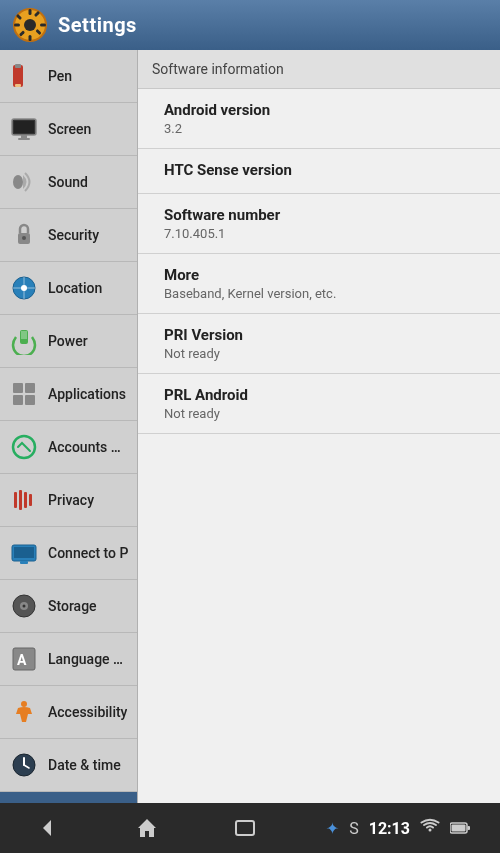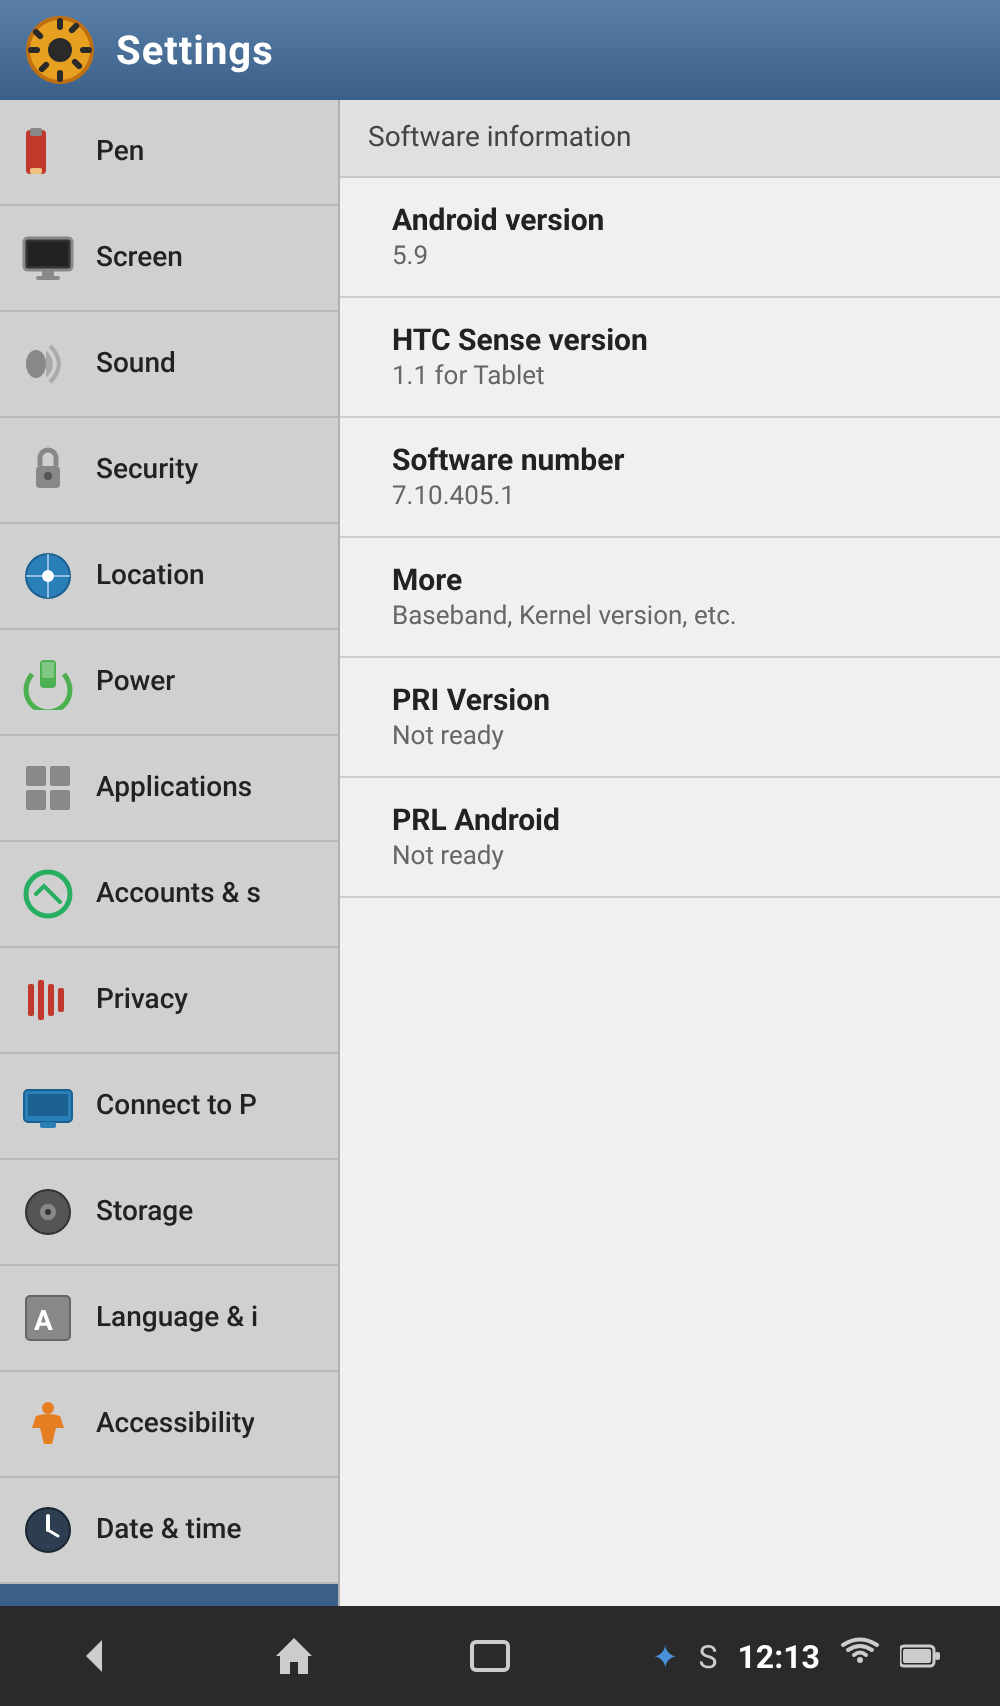--- a/index.html
+++ b/index.html
@@ -35,21 +35,21 @@
 
     
     #main-content {
       display: flex;
       flex: 1;
       overflow: hidden;
     }
 
     
     #sidebar {
-      width: 170px;
+      width: 138px;
       background: #d0d0d0;
       border-right: 1px solid #b0b0b0;
       overflow-y: auto;
       flex-shrink: 0;
     }
 
     .sidebar-item {
       display: flex;
       align-items: center;
       padding: 10px 8px;
@@ -332,25 +332,24 @@
       </div>
     </div>
 
   <div id="detail-panel">
     <div id="detail-header">
       <span id="detail-header-subtitle">Software information</span>
     </div>
     <div id="detail-items">
     <div class="detail-item">
           <div class="detail-item-title">Android version</div>
-          <div class="detail-item-subtitle">5.9</div>
+          <div class="detail-item-subtitle">3.2</div>
         </div>
         <div class="detail-item">
           <div class="detail-item-title">HTC Sense version</div>
-          <div class="detail-item-subtitle">1.1 for Tablet</div>
         </div>
         <div class="detail-item">
           <div class="detail-item-title">Software number</div>
           <div class="detail-item-subtitle">7.10.405.1</div>
         </div>
         <div class="detail-item">
           <div class="detail-item-title">More</div>
           <div class="detail-item-subtitle">Baseband, Kernel version, etc.</div>
         </div>
         <div class="detail-item">

